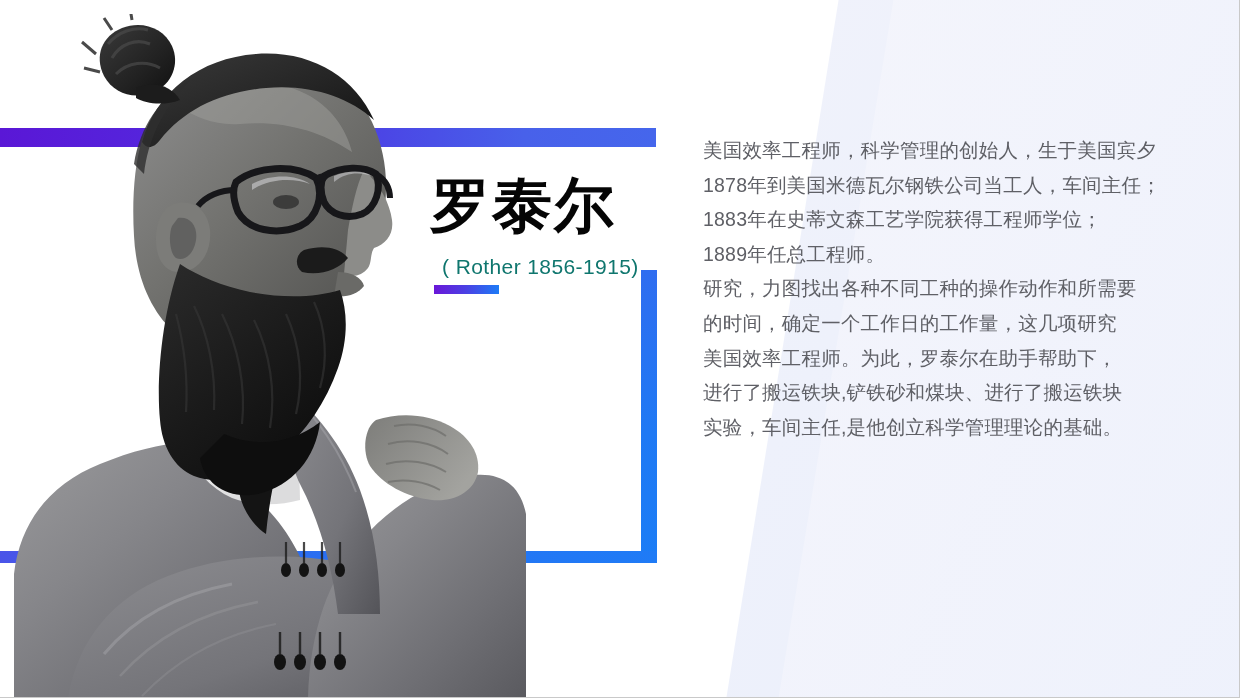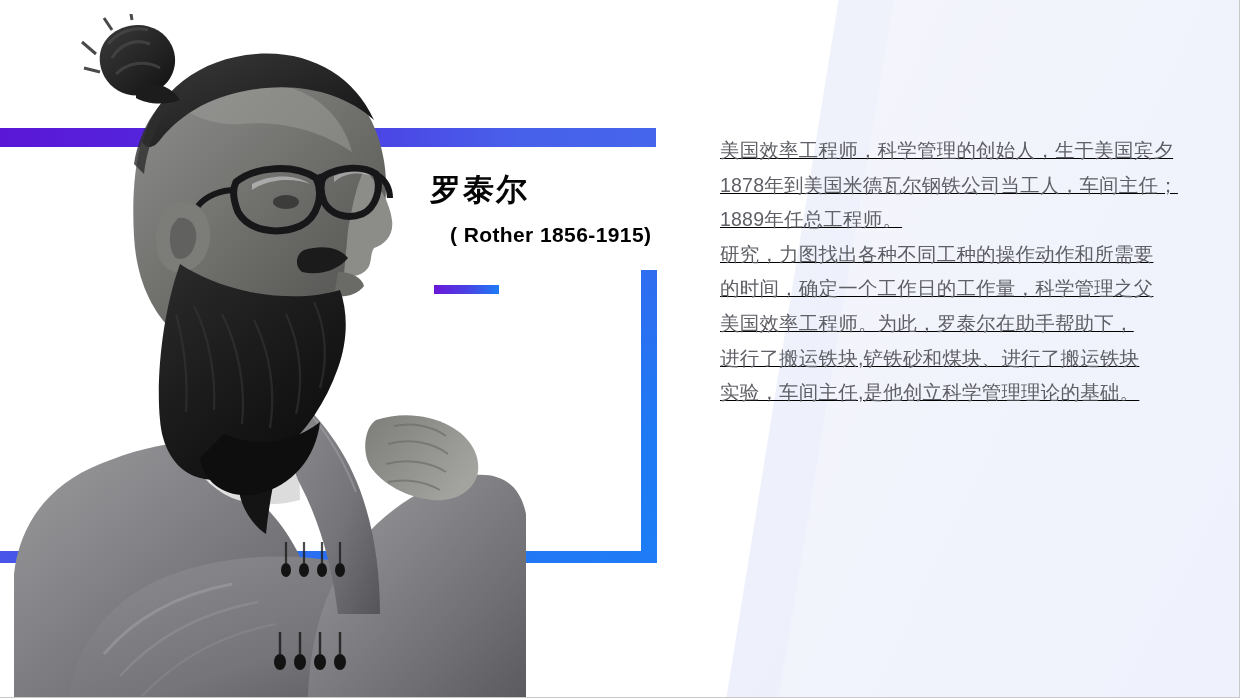--- a/index.html
+++ b/index.html
@@ -83,44 +83,43 @@
 
   
   .name-block{
     position:absolute;
     left:430px;
     top:172px;
     width:260px;
   }
   .name-title{
     font-family:"DejaVu Sans","Liberation Sans",sans-serif;
-    font-size:31px;
+    font-size:60px;
     font-weight:700;
     color:#050505;
     letter-spacing:2px;
     line-height:1.12;
     margin:0;
     white-space:nowrap;
   }
   .name-sub{
-    margin:16px 0 0 20px;
+    margin:16px 0 0 12px;
     font-size:21px;
-    color:#000000;
-    font-weight:700;
+    color:#0f766e;
+    font-weight:400;
     letter-spacing:.4px;
     white-space:nowrap;
   }
 
   
   .body-copy{
     position:absolute;
-    left:720px;
+    left:703px;
     top:133px;
     width:492px;
-    text-decoration:underline;
   }
   .body-line{
     font-size:19.5px;
     line-height:34.6px;
     color:#5f6066;
     letter-spacing:.2px;
     white-space:nowrap;
   }
 </style>
 </head>
@@ -313,21 +312,22 @@
   <div class="bar-underline"></div>
 
   <div class="name-block">
     <h1 class="name-title">罗泰尔</h1>
     <div class="name-sub">( Rother 1856-1915)</div>
   </div>
 
   <div class="body-copy">
     <div class="body-line">美国效率工程师，科学管理的创始人，生于美国宾夕</div>
     <div class="body-line">1878年到美国米德瓦尔钢铁公司当工人，车间主任；</div>
+    <div class="body-line">1883年在史蒂文森工艺学院获得工程师学位；</div>
     <div class="body-line">1889年任总工程师。</div>
     <div class="body-line">研究，力图找出各种不同工种的操作动作和所需要</div>
-    <div class="body-line">的时间，确定一个工作日的工作量，科学管理之父</div>
+    <div class="body-line">的时间，确定一个工作日的工作量，这几项研究</div>
     <div class="body-line">美国效率工程师。为此，罗泰尔在助手帮助下，</div>
     <div class="body-line">进行了搬运铁块,铲铁砂和煤块、进行了搬运铁块</div>
     <div class="body-line">实验，车间主任,是他创立科学管理理论的基础。</div>
   </div>
 
 </div>
 
 </body></html>

